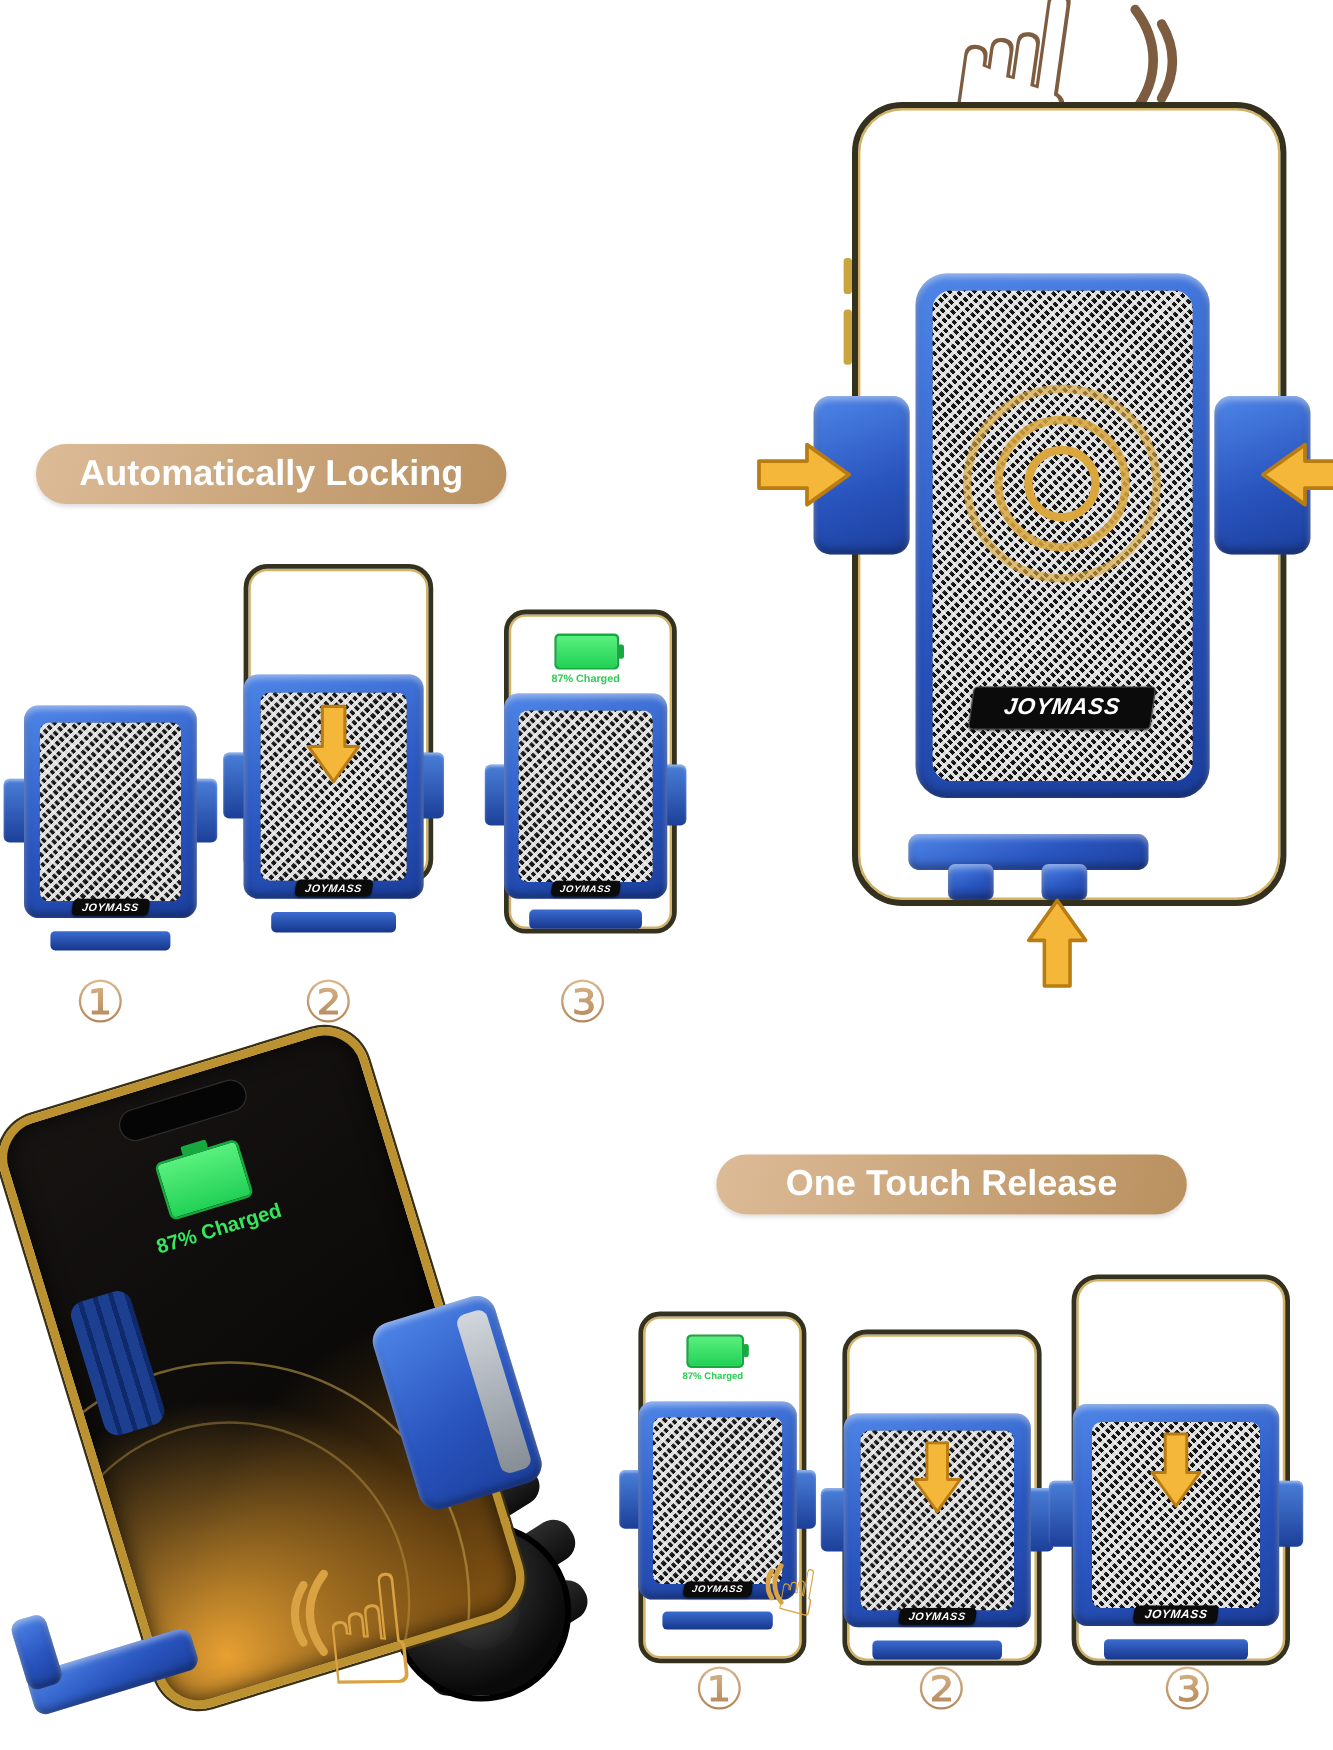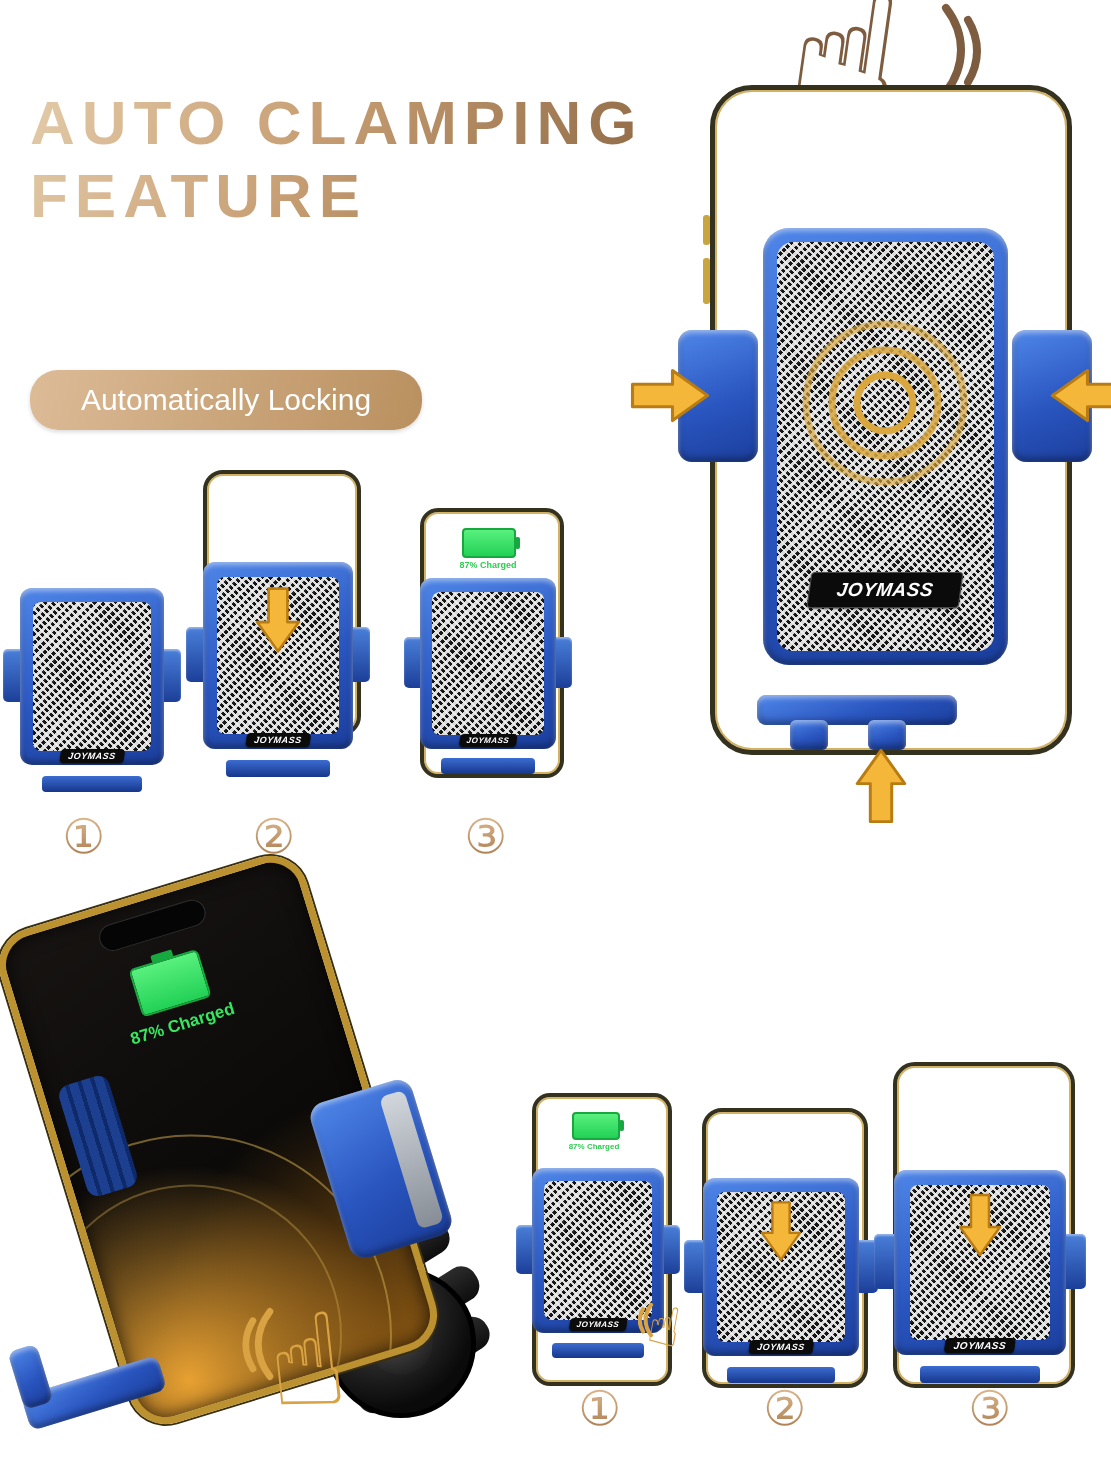--- a/index.html
+++ b/index.html
@@ -6,24 +6,24 @@
   .canvas{position:relative;width:1111px;height:1458px;background:#fff;overflow:hidden;
           font-family:"Liberation Sans",sans-serif;}
 
   
   .headline{position:absolute;left:30px;top:86px;font-size:62px;font-weight:800;letter-spacing:7px;
             line-height:1.18;
             background:linear-gradient(115deg,#e3cba9 0%,#c79e73 45%,#8d6844 100%);
             -webkit-background-clip:text;background-clip:text;color:transparent;}
   .subtitle{position:absolute;left:30px;top:276px;font-size:44px;font-weight:800;color:#141414;letter-spacing:1px;}
 
-  .badge{position:absolute;height:60px;border-radius:28px;display:flex;align-items:center;justify-content:center;
+  .badge{position:absolute;height:50px;border-radius:28px;display:flex;align-items:center;justify-content:center;
          background:linear-gradient(105deg,#dcbb97 0%,#c09涉略e 50%,#a87f56 100%);
          background:linear-gradient(105deg,#dcbb97 0%,#b9905f 100%);
-         color:#fff;font-weight:400;font-size:30px;box-shadow:0 2px 4px rgba(0,0,0,.15);}
+         color:#fff;font-weight:700;font-size:30px;box-shadow:0 2px 4px rgba(0,0,0,.15);}
   .badge-lock{left:30px;top:370px;width:392px;}
   .badge-release{left:597px;top:962px;width:392px;}
 
   
   .phone{position:absolute;background:#fff;border:4px solid #34311e;
          box-shadow:inset 0 0 0 2px #d4b264;}
   .carbon{background-color:#1a1a1a;
     background-image:
       repeating-linear-gradient(45deg, rgba(238,238,238,0.92) 0 2px, rgba(0,0,0,0) 2px 5px),
       repeating-linear-gradient(-45deg, #d9d9d9 0 3px, #141414 3px 6px, #2b2b2b 6px 7px);}
@@ -67,24 +67,20 @@
   .vent-knob{position:absolute;border-radius:50%;background:radial-gradient(circle at 35% 30%,#484848,#0a0a0a 70%);
              border:5px solid #000;}
   .vent-knob .cap{position:absolute;left:50%;top:50%;transform:translate(-50%,-50%);width:46%;height:46%;
                   border-radius:50%;background:radial-gradient(circle at 35% 30%,#555,#111);}
 </style>
 </head>
 <body>
 
 <div class="canvas">
 
-  <div class="headline">
-    <div>AUTO CLAMPING</div>
-    <div>FEATURE</div>
-  </div>
 
   <div class="badge badge-lock">Automatically Locking</div>
 
   <div>
 
     <div class="hand" style="left:788px;top:-34px;font-size:190px;color:#7d5c3f;transform:rotate(8deg);">☝</div>
     <svg style="position:absolute;left:938px;top:2px;" width="44" height="96" viewBox="0 0 44 96">
       <path d="M8 6 C 28 32, 28 64, 8 90" stroke="#7d5c3f" stroke-width="8" fill="none" stroke-linecap="round"></path>
       <path d="M30 18 C 42 38, 42 60, 30 80" stroke="#7d5c3f" stroke-width="8" fill="none" stroke-linecap="round"></path>
     </svg>
@@ -202,20 +198,21 @@
       <div class="bluebody" style="position:absolute;left:0;bottom:22px;width:30px;height:60px;border-radius:9px;"></div>
     </div>
 
     <svg style="position:absolute;left:242px;top:1306px;transform:scaleX(-1);" width="34" height="76" viewBox="0 0 44 96">
       <path d="M8 6 C 28 32, 28 64, 8 90" stroke="#d9a242" stroke-width="9" fill="none" stroke-linecap="round"></path>
       <path d="M30 18 C 42 38, 42 60, 30 80" stroke="#d9a242" stroke-width="9" fill="none" stroke-linecap="round"></path>
     </svg>
     <div class="hand" style="left:268px;top:1298px;font-size:128px;color:#d9a242;transform:rotate(-6deg);">☝</div>
   </div>
 
+  <div class="badge badge-release">One Touch Release</div>
 
   <div>
     <div class="phone" style="left:532px;top:1093px;width:132px;height:285px;border-radius:18px;border-width:4px;"></div>
     <div class="battery" style="left:572px;top:1112px;width:44px;height:24px;">
       <div class="nub" style="right:-6px;top:6px;width:5px;height:11px;"></div>
     </div>
     <div class="batt-label" style="left:558px;top:1142px;width:72px;font-size:8px;">87% Charged</div>
     <div class="mini-mount" style="left:526px;top:1168px;width:144px;height:190px;">
       <div class="mm-arm l"></div>
       <div class="mm-arm r"></div>

